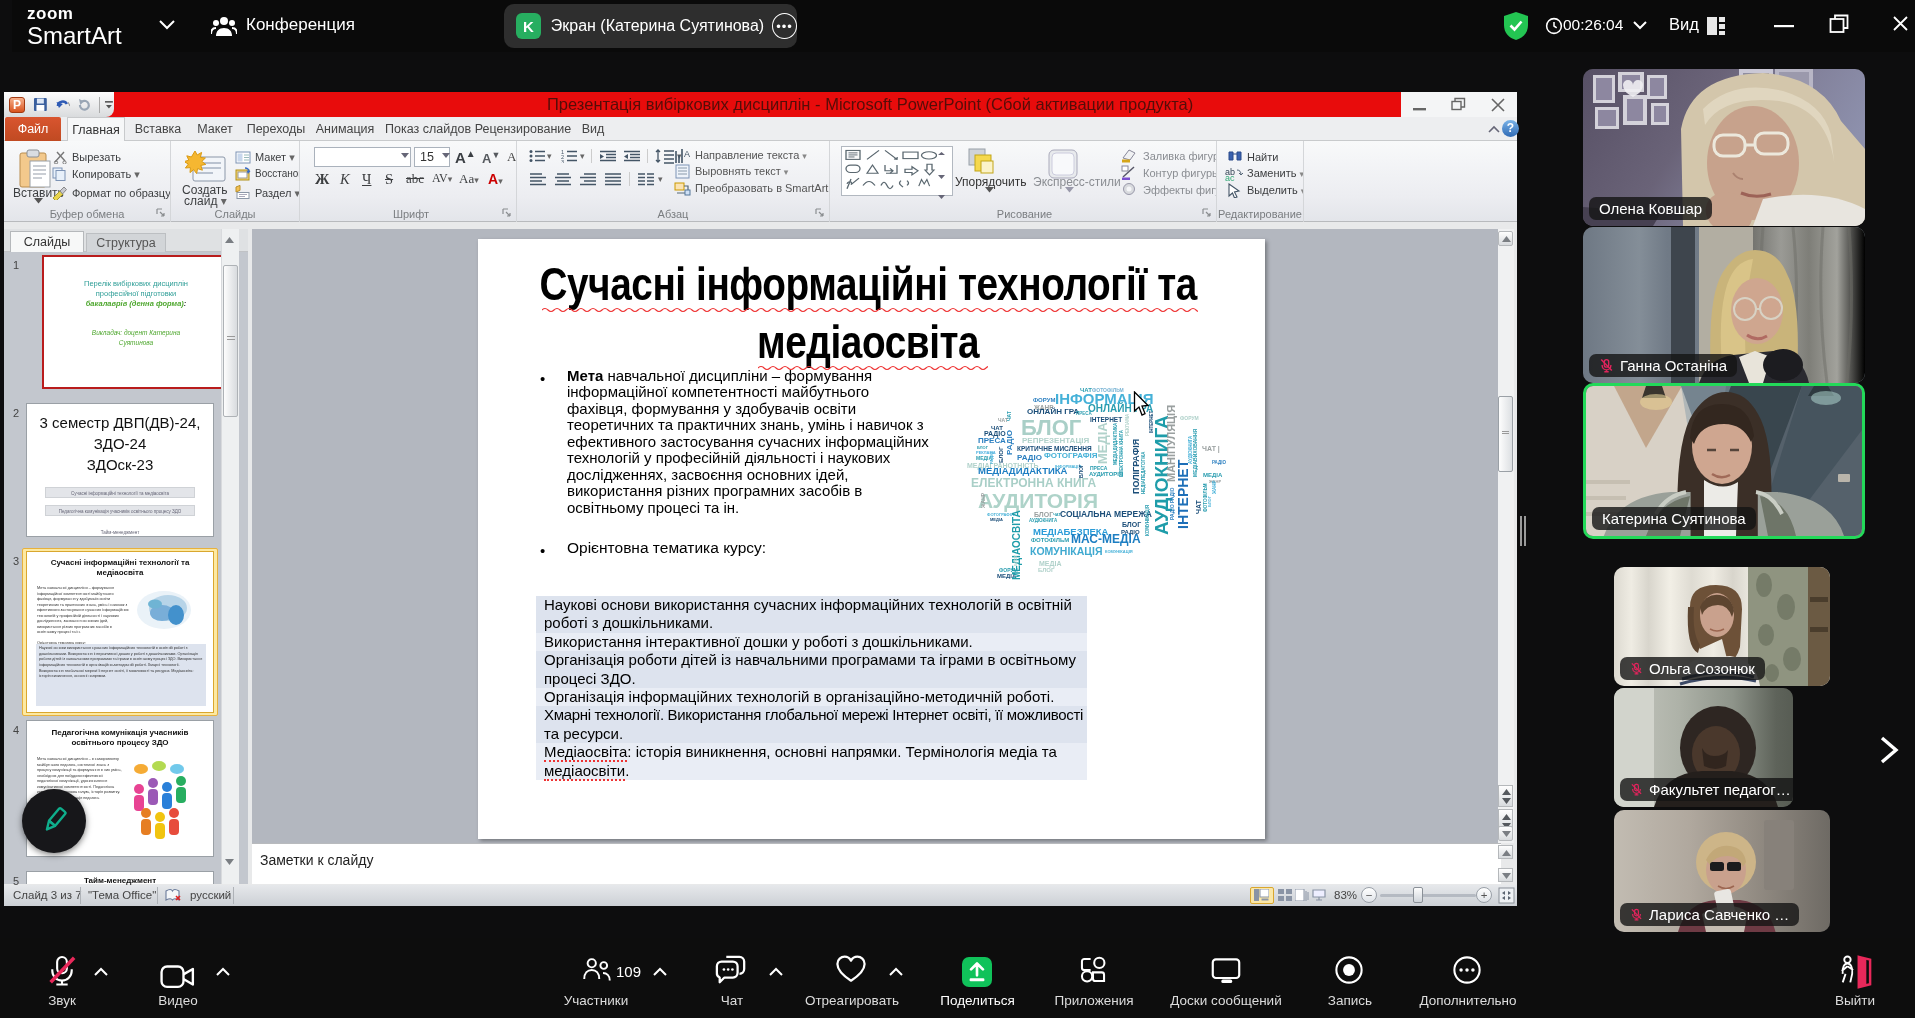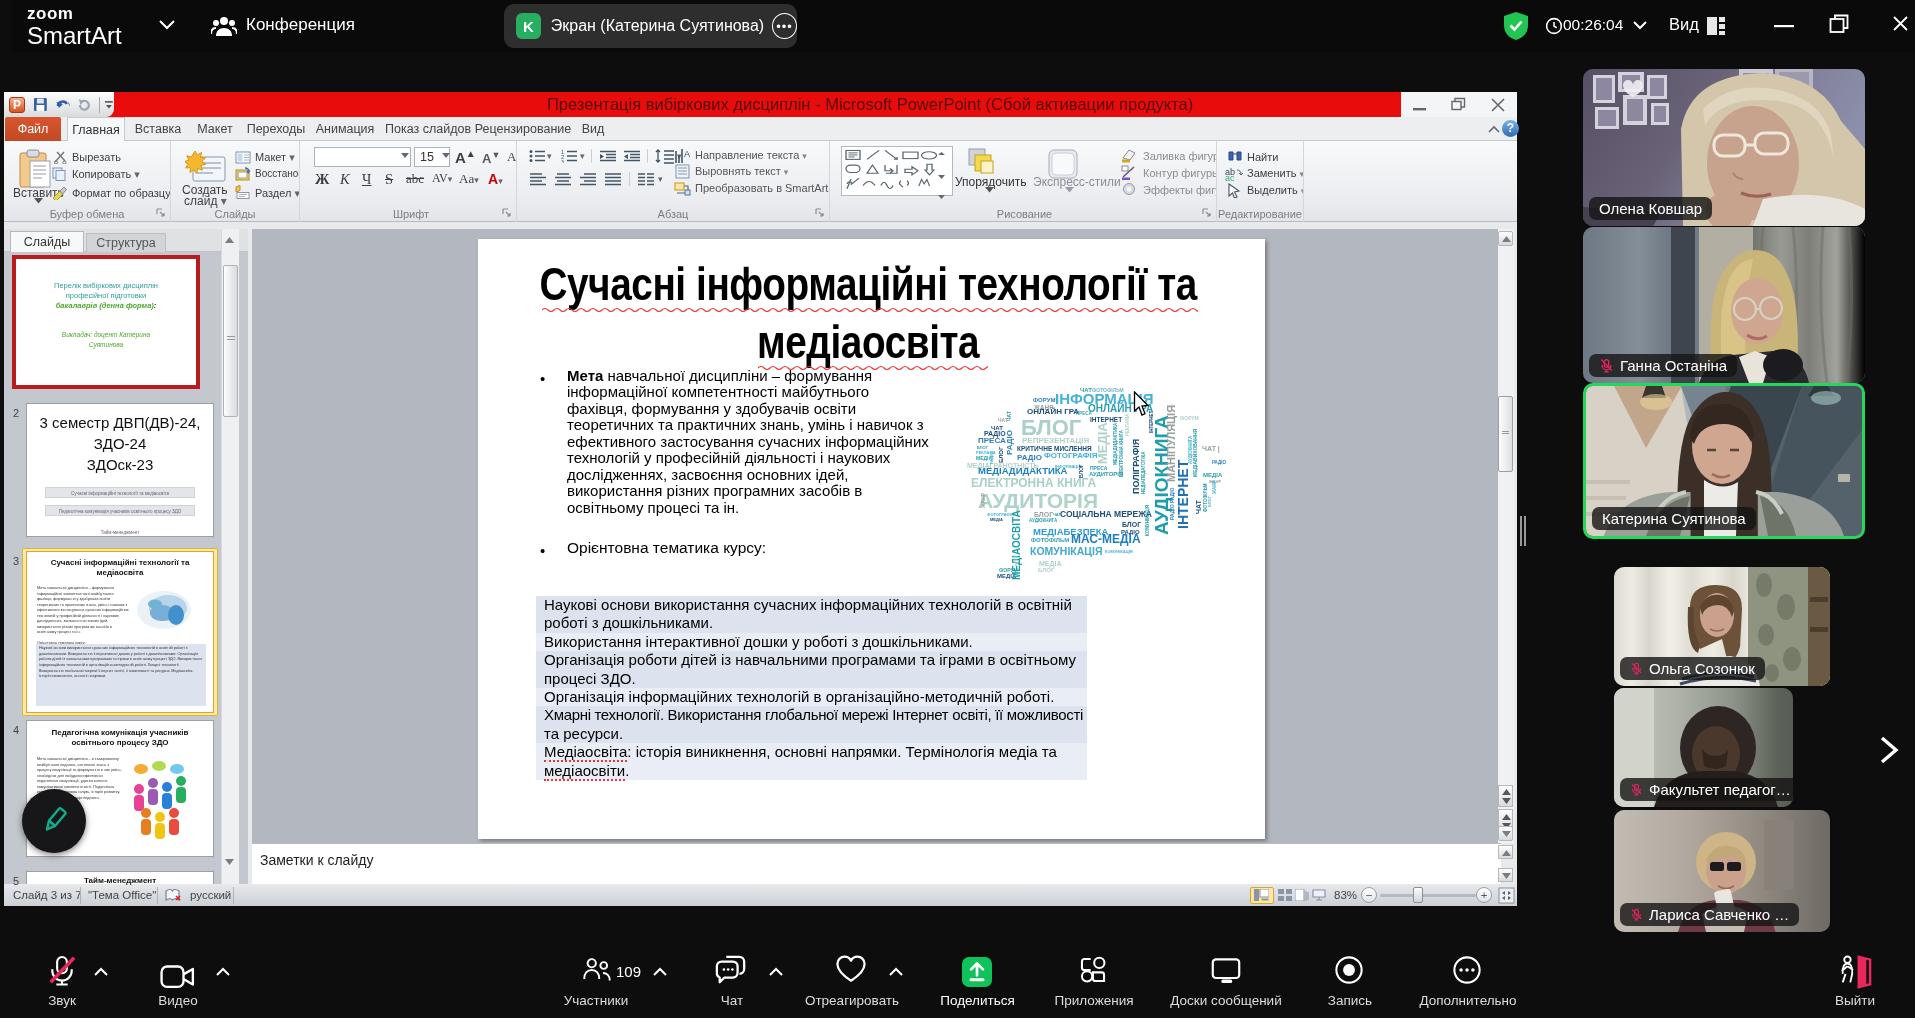--- a/index.html
+++ b/index.html
@@ -402,21 +402,21 @@
     <div id="lpane">
       <div id="ltabs">
         <div class="abs" style="left:6px;top:2px;width:74px;height:21px;background:#f7f8f8;border:1px solid #b5b8bb;border-bottom:none;font-size:12.5px;color:#333;text-align:center;padding-top:3px;">Слайды</div>
         <div class="abs" style="left:82px;top:4px;width:80px;height:19px;background:#d2d5d8;border:1px solid #bcbfc2;border-bottom:none;font-size:12.5px;color:#555;text-align:center;padding-top:2px;">Структура</div>
         <svg class="abs" style="left:216px;top:6px" width="12" height="12">
             <path d="M2 2 L10 10 M10 2 L2 10" stroke="#555" stroke-width="1.8"></path>
           </svg>
       </div>
 
       <div class="abs" style="left:9px;top:30px;font-size:11px;color:#444;">1</div>
-      <div class="abs" style="left:8px;top:26px;width:188px;height:134px;background:#fff;border:4px solid #b91c1c;">
+      <div class="abs" style="left:38px;top:26px;width:188px;height:134px;background:#fff;border:2px solid #b91c1c;">
         <div style="margin-top:22px;text-align:center;font-size:7.5px;color:#2e9e97;line-height:1.35;">Перелік вибіркових дисциплін<br>професійної підготовки</div>
         <div style="text-align:center;font-size:7.5px;color:#4ea72e;font-weight:700;font-style:italic;">бакалаврів (денна форма)<span style="color:#333">:</span></div>
         <div style="margin-top:20px;text-align:center;font-size:6.5px;color:#4ea72e;font-style:italic;line-height:1.5;">Викладач: доцент Катерина<br>Суятинова</div>
       </div>
 
       <div class="abs" style="left:9px;top:178px;font-size:11px;color:#444;">2</div>
       <div class="abs" style="left:22px;top:174px;width:188px;height:134px;background:#fff;border:1px solid #9aa0a6;">
         <div style="margin-top:8px;text-align:center;font-size:15px;color:#111;line-height:1.4;">3 семестр ДВП(ДВ)-24,<br>ЗДО-24<br>ЗДОск-23</div>
         <div style="margin:12px auto 0;width:150px;height:11px;background:#e3e5e9;border:1px solid #cfd2d6;font-size:4.5px;color:#667;text-align:center;padding-top:3px;">Сучасні інформаційні  технології та медіаосвіта</div>
         <div style="margin:7px auto 0;width:150px;height:11px;background:#e3e5e9;border:1px solid #cfd2d6;font-size:4.5px;color:#667;text-align:center;padding-top:3px;">Педагогічна  комунікація учасників освітнього  процесу  ЗДО</div>

